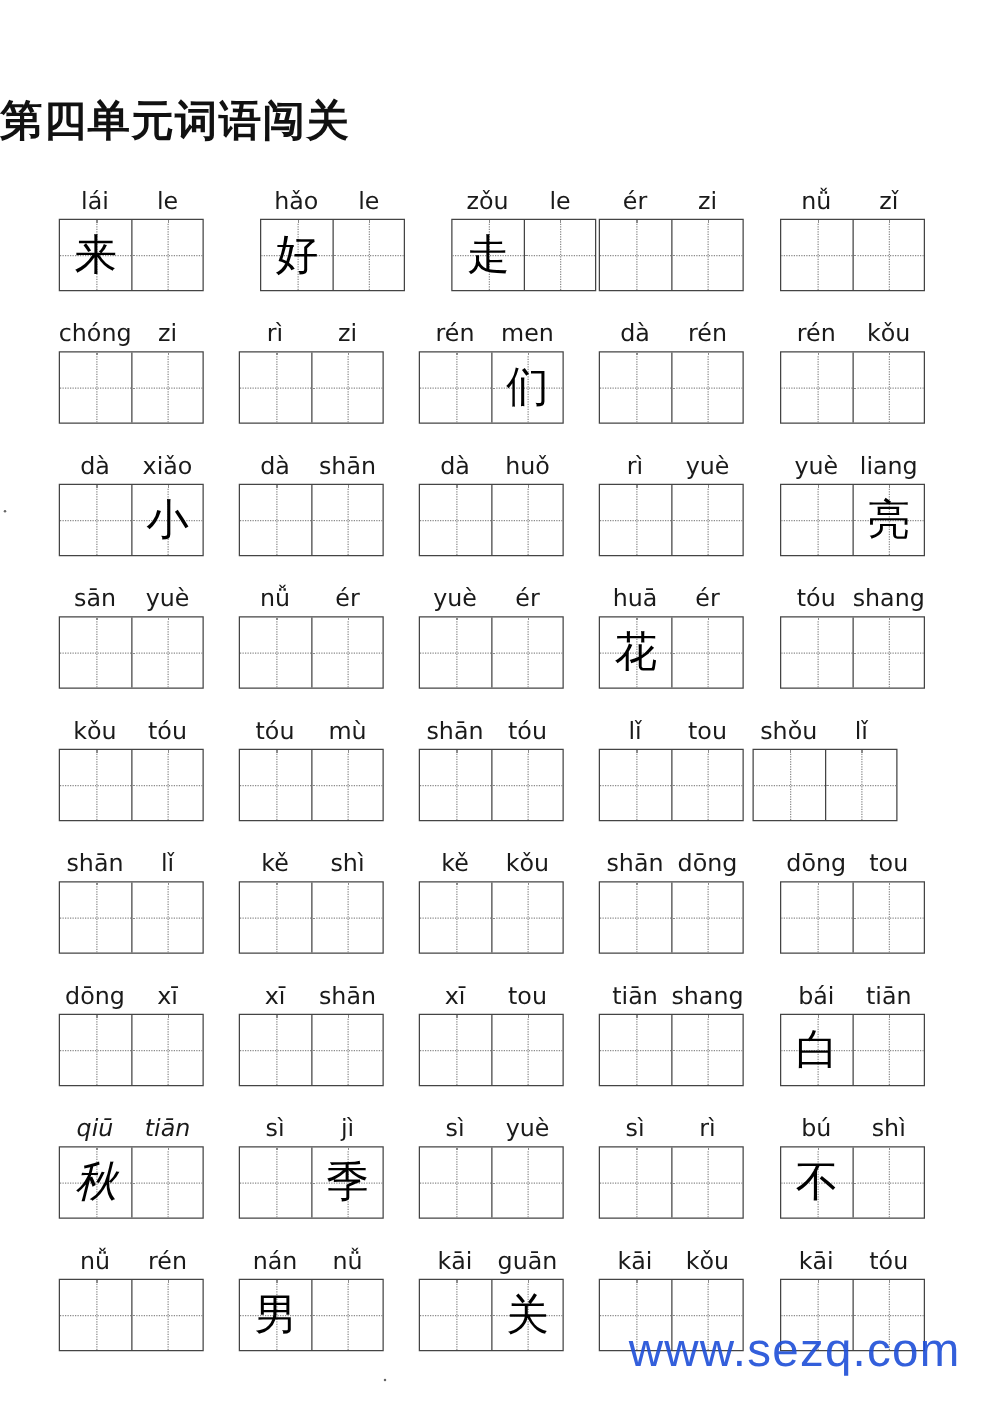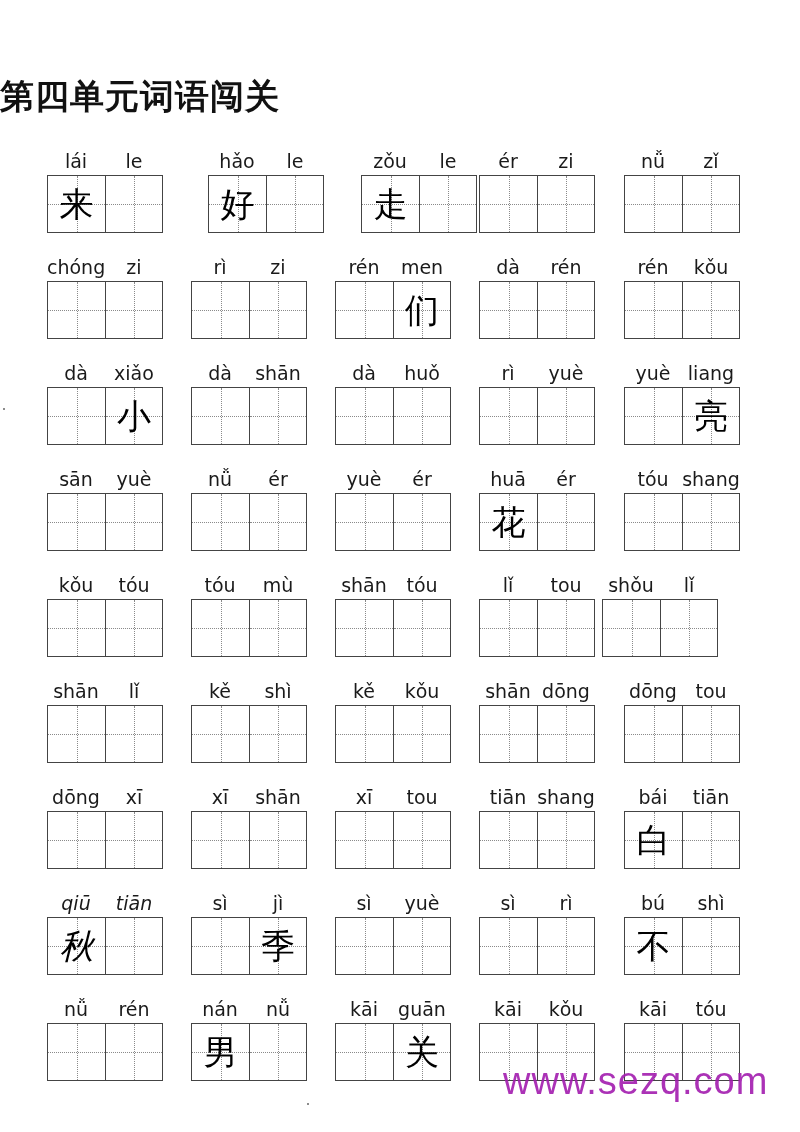--- a/index.html
+++ b/index.html
@@ -38,21 +38,21 @@
   }
   .cell::after {
     content: ""; position: absolute; top: 50%; left: 0; right: 0;
     border-top: 1px dotted #8a8a8a;
   }
   .char {
     position: relative; z-index: 2; font-size: 34px; line-height: 1;
     font-family: "DejaVu Serif", serif; color: #000; background: transparent;
   }
   .watermark {
-    position: absolute; left: 503px; top: 1060px; font-size: 38px; color: #a21caf;
+    position: absolute; left: 503px; top: 1060px; font-size: 38px; color: #1d4ed8;
     font-family: "Liberation Sans", sans-serif; letter-spacing: 1px; opacity: 0.9;
   }
   .dot { position: absolute; width: 2px; height: 2px; background: #666; border-radius: 50%; }
 </style>
 </head>
 <body>
 
 <div class="title">第四单元词语闯关</div>
 
 <div class="grid" id="grid">

